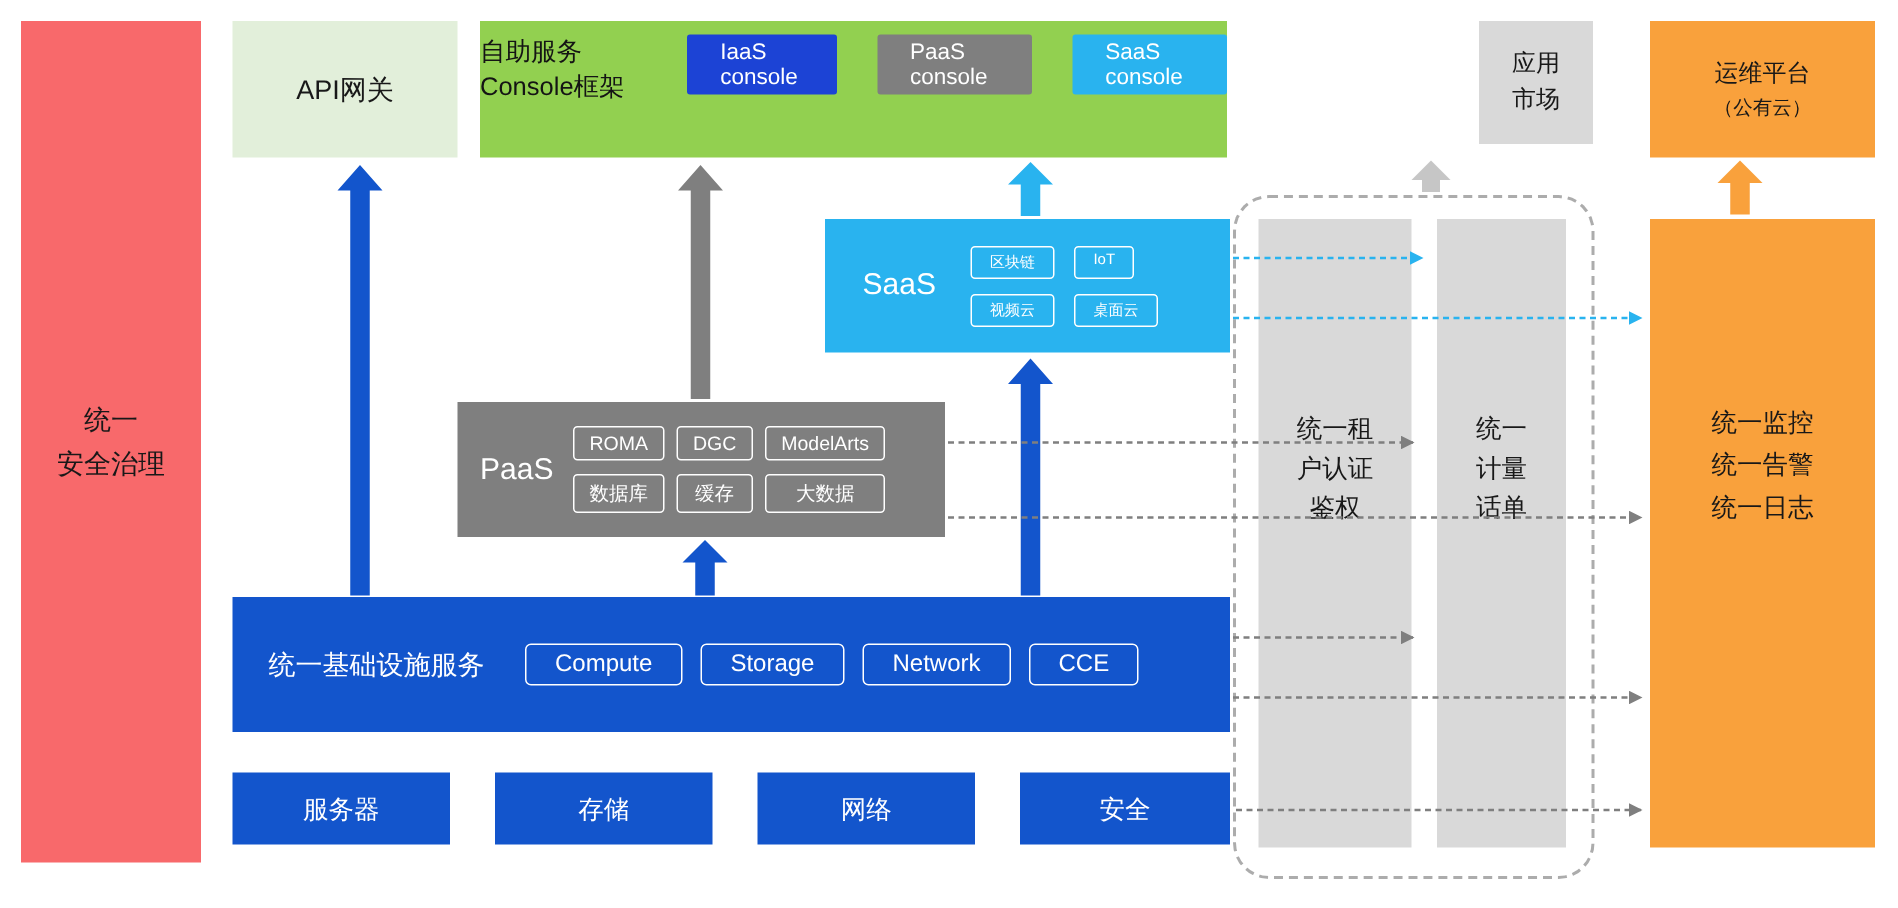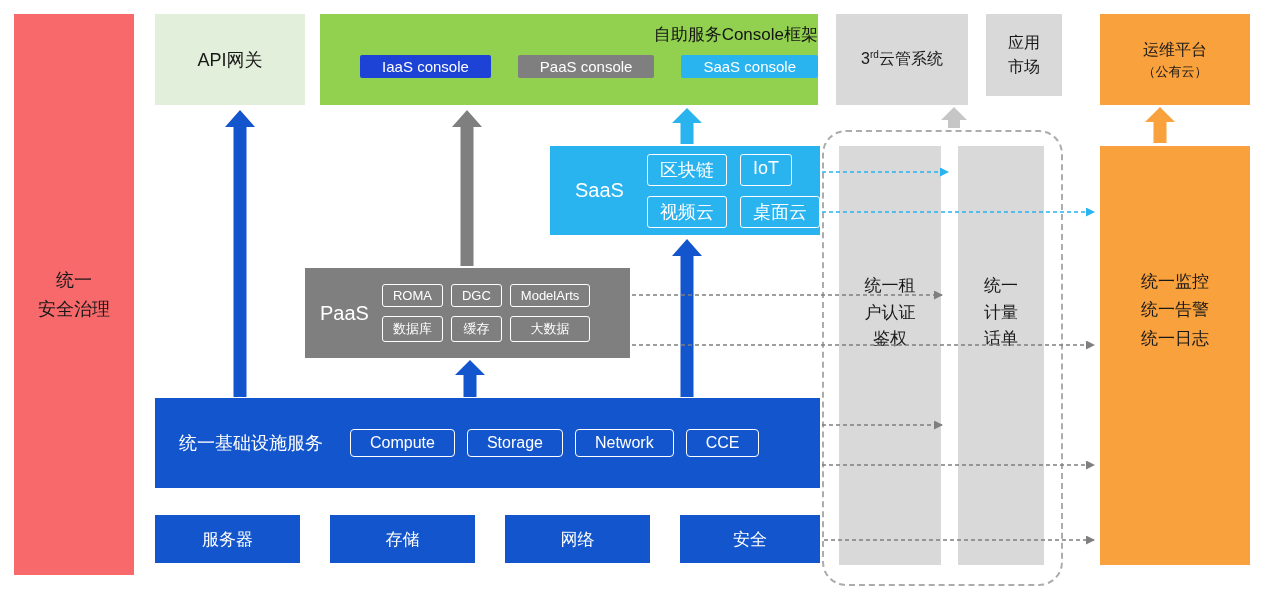--- a/index.html
+++ b/index.html
@@ -4,39 +4,39 @@
 <style>
   *{box-sizing:border-box;margin:0;padding:0}
   body{font-family:"Liberation Sans","DejaVu Sans",sans-serif;background:#ffffff}
   .canvas{position:relative;width:1265px;height:605px;background:#fff;overflow:hidden}
   .abs{position:absolute}
   .center{display:flex;align-items:center;justify-content:center;text-align:center}
 
   .red-bar{left:14px;top:14px;width:120px;height:561px;background:#F8696B;font-size:18px;color:#181818;line-height:1.6}
   .api-gw{left:155px;top:14px;width:150px;height:91px;background:#E2EFDA;font-size:18px;color:#181818}
 
-  .console{left:320px;top:14px;width:498px;height:91px;background:#92D050;display:flex;flex-direction:column;align-items:flex-end;padding-top:9px;gap:9px}
+  .console{left:320px;top:14px;width:498px;height:91px;background:#92D050;display:flex;flex-direction:row;align-items:flex-start;padding-top:9px;gap:9px}
   .console-title{font-size:17px;color:#141414}
   .console-chips{display:flex;gap:27px}
   .cchip{display:inline-block;padding:3px 22px;font-size:15px;color:#fff;border-radius:2px}
   .chip-iaas{background:#1C43D5}
   .chip-paasc{background:#7F7F7F}
   .chip-saasc{background:#29B3EF}
 
   .third-cloud{left:836px;top:14px;width:132px;height:91px;background:#D9D9D9;font-size:16px;color:#181818}
   .third-cloud sup{font-size:10px}
   .app-market{left:986px;top:14px;width:76px;height:82px;background:#D9D9D9;font-size:16px;color:#181818;line-height:1.5}
   .om{left:1100px;top:14px;width:150px;height:91px;background:#F9A13C;color:#181818;line-height:1.5}
   .om-l1{font-size:16px}
   .om-l2{font-size:13px}
 
   .saas-box{left:550px;top:146px;width:270px;height:89px;background:#29B3EF;display:flex;align-items:center;padding-left:25px;gap:23px}
   .block-label{color:#fff;font-size:20px}
   .saas-grid{display:grid;grid-template-columns:auto auto;gap:10px 13px;justify-items:start}
-  .ochip{display:inline-block;border:1.5px solid #fff;border-radius:3px;color:#fff;font-size:18px;padding:3px 12px;text-align:right}
+  .ochip{display:inline-block;border:1.5px solid #fff;border-radius:3px;color:#fff;font-size:10px;padding:3px 12px;text-align:right}
 
   .paas-box{left:305px;top:268px;width:325px;height:90px;background:#7F7F7F;display:flex;align-items:center;padding-left:15px;gap:13px}
   .paas-grid{display:grid;grid-template-columns:auto auto auto;gap:9px 8px}
   .ochip-sm{display:inline-block;border:1px solid #fff;border-radius:3px;color:#fff;font-size:13px;padding:3px 10px;text-align:center}
 
   .infra{left:155px;top:398px;width:665px;height:90px;background:#1355CC;display:flex;align-items:center;padding-left:24px;gap:27px}
   .infra-label{color:#fff;font-size:18px}
   .infra-chips{display:flex;gap:12px}
   .ichip{display:inline-block;border:1.5px solid #fff;border-radius:4px;color:#fff;font-size:16px;padding:4px 19px}
 
@@ -72,23 +72,20 @@
 
   <div class="abs console">
     <div class="console-title">自助服务Console框架</div>
     <div class="console-chips">
       <span class="cchip chip-iaas">IaaS console</span>
       <span class="cchip chip-paasc">PaaS console</span>
       <span class="cchip chip-saasc">SaaS console</span>
     </div>
   </div>
 
-  <div class="abs center third-cloud">
-    <span><span>3</span><sup>rd</sup><span>云管系统</span></span>
-  </div>
 
   <div class="abs center app-market">
     <div>
       <div>应用</div>
       <div>市场</div>
     </div>
   </div>
 
   <div class="abs center om">
     <div>

